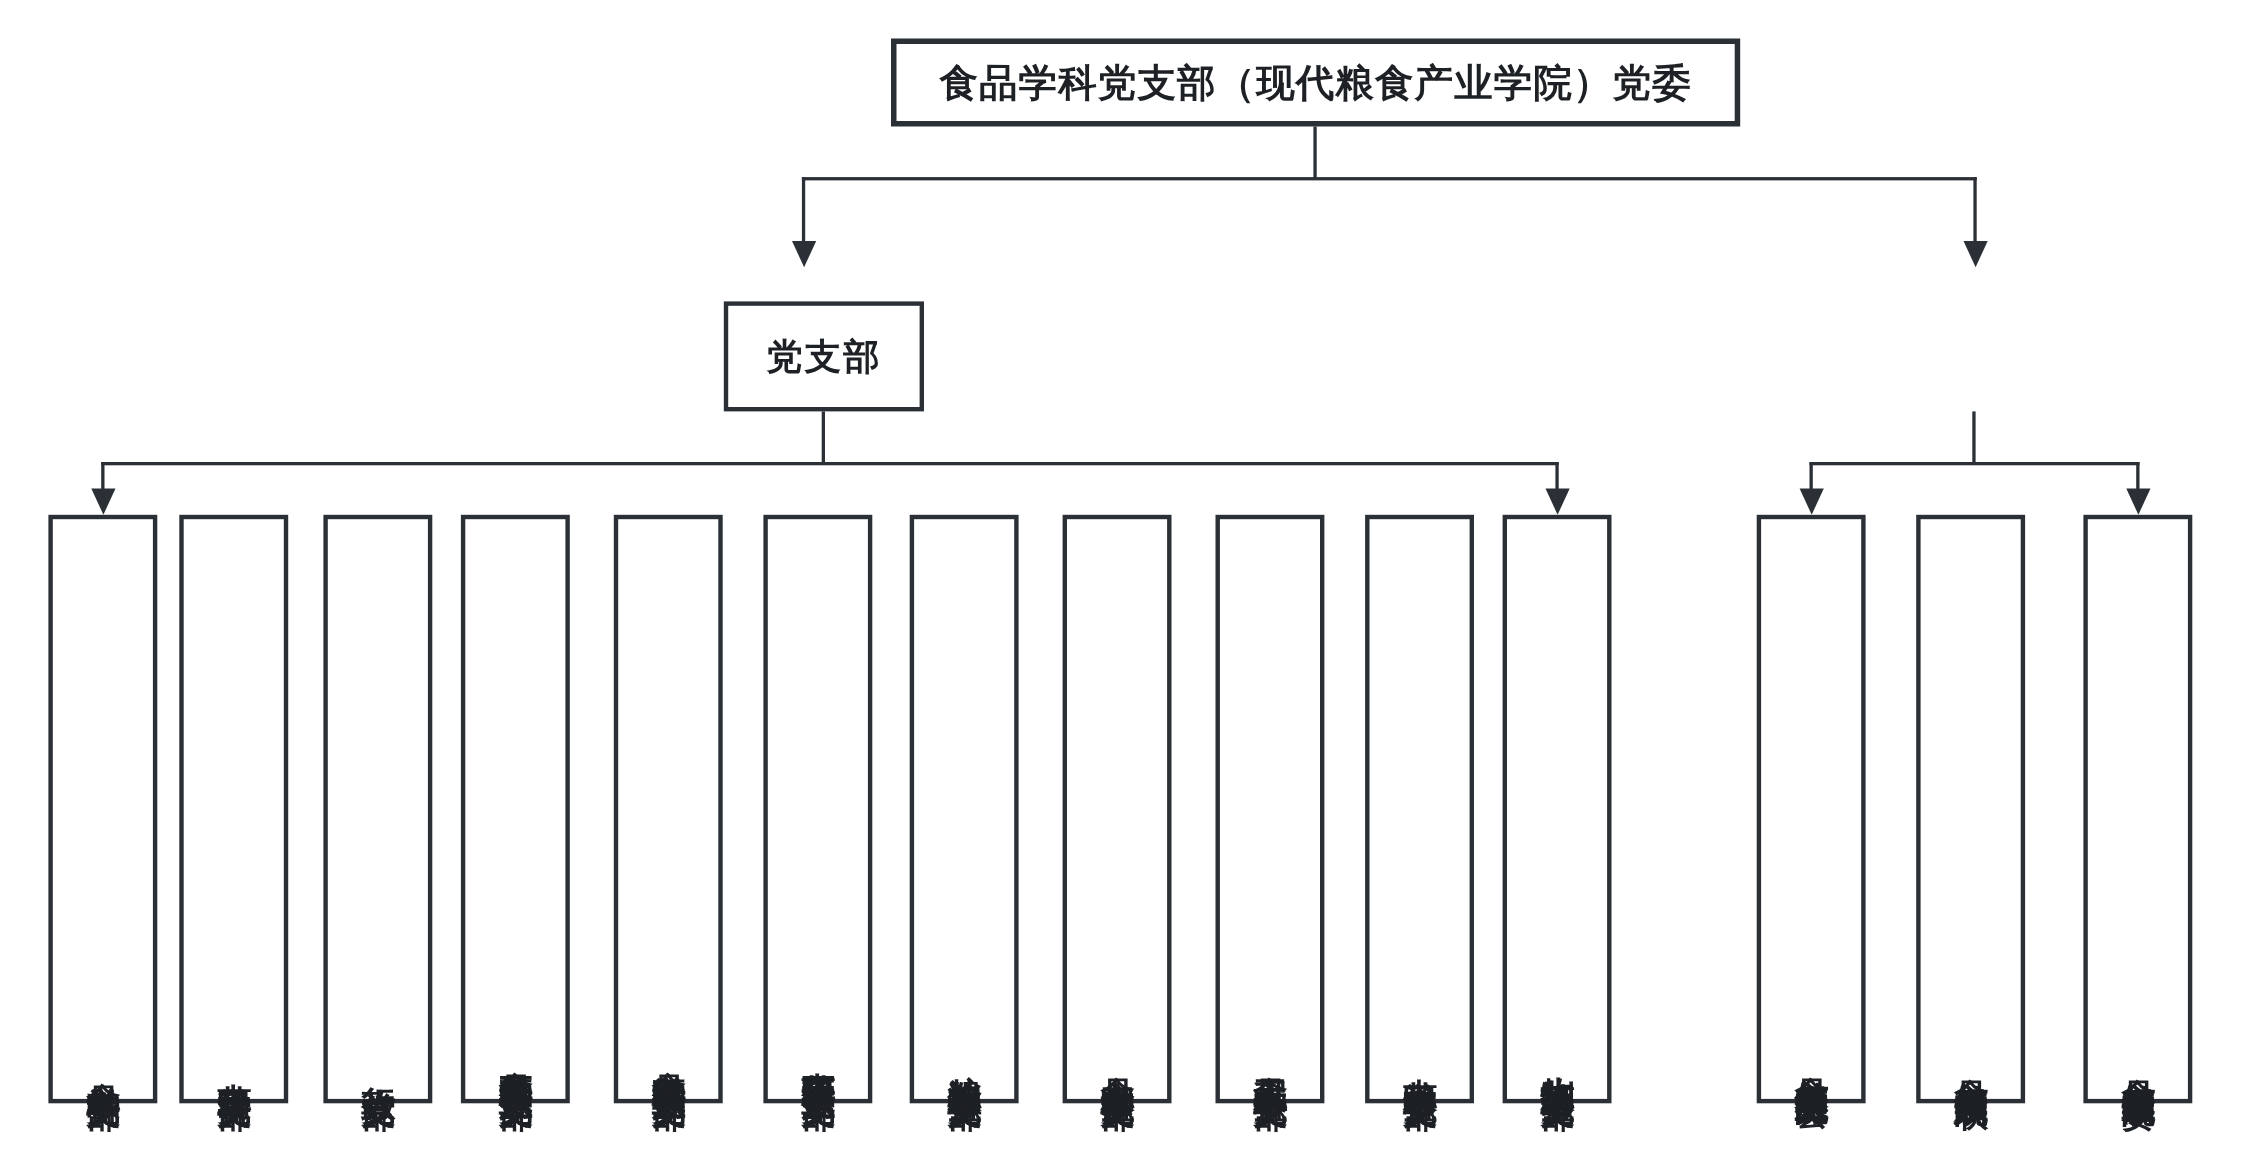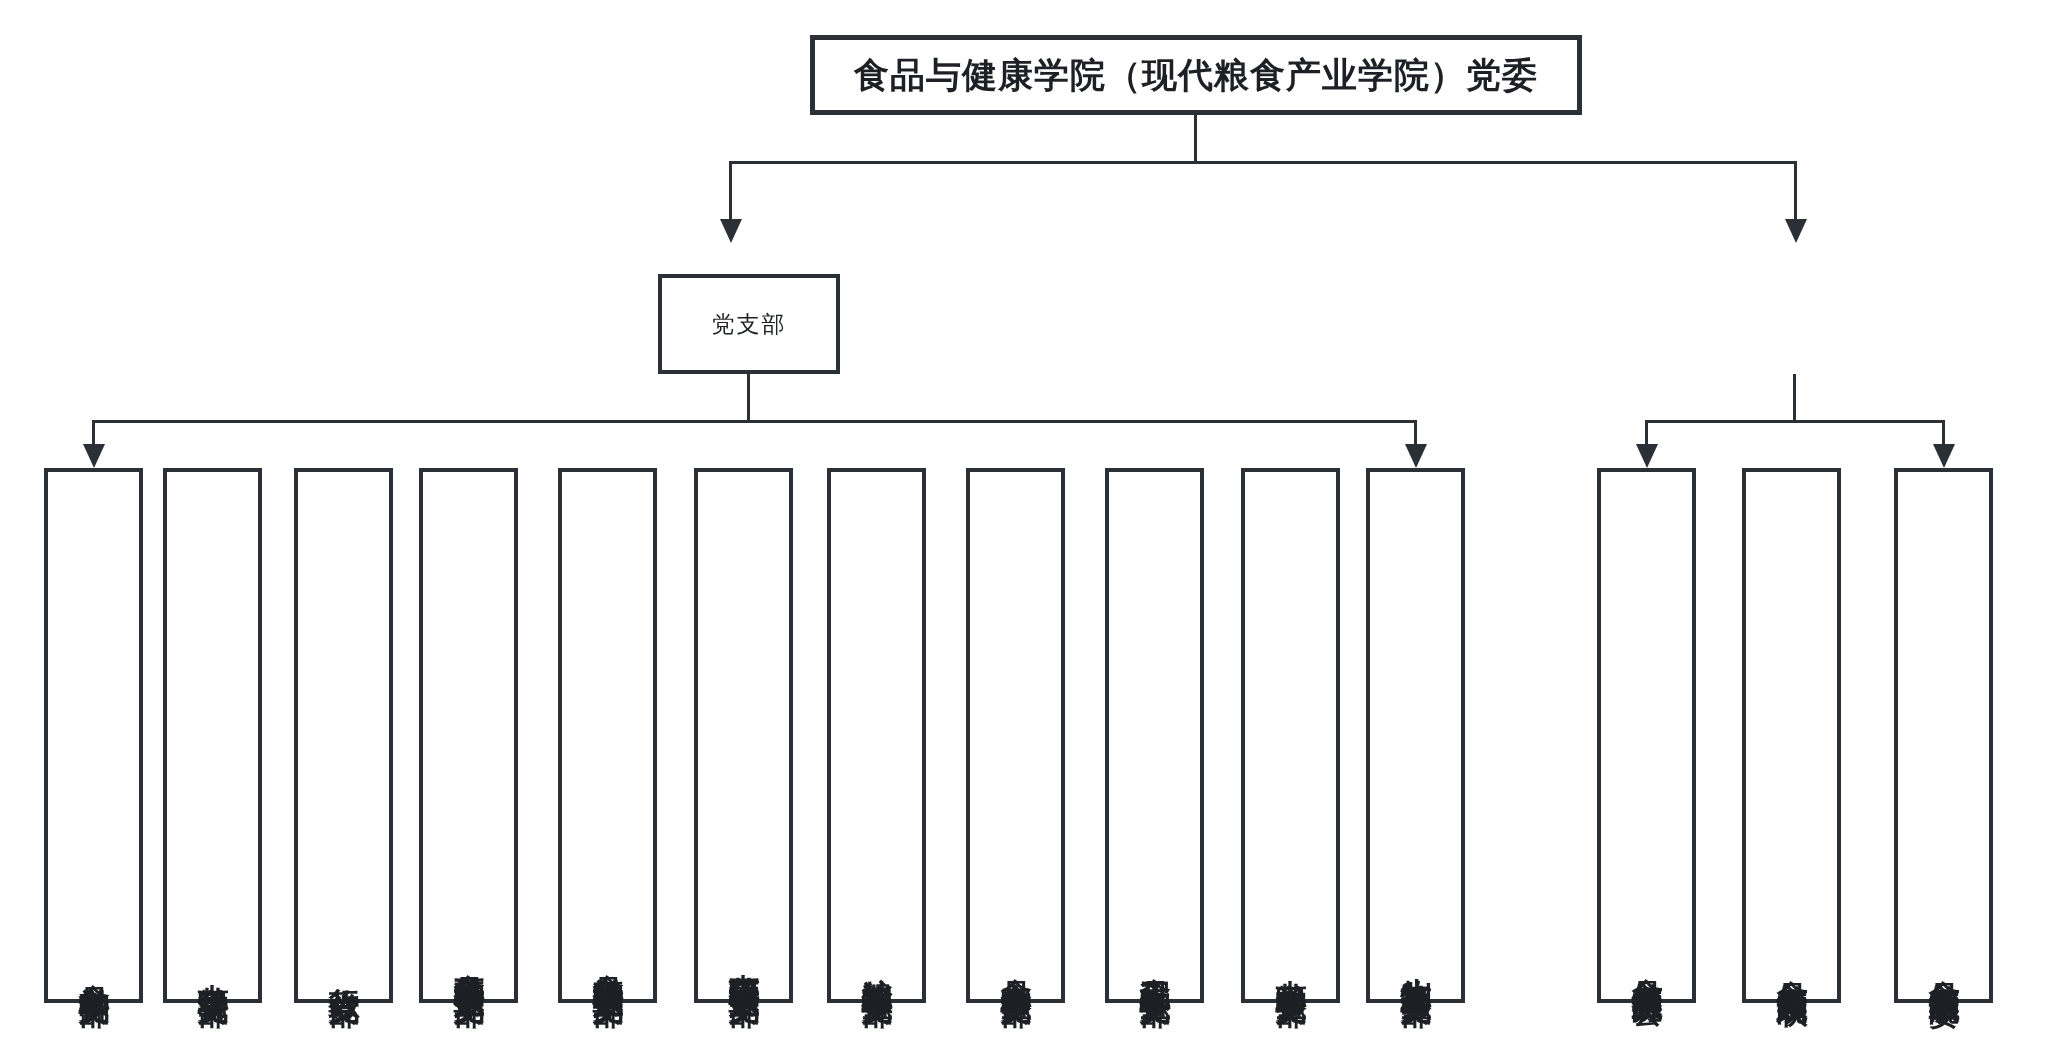--- a/index.html
+++ b/index.html
@@ -41,22 +41,22 @@
     font-weight: 700;
     letter-spacing: 1px;
     white-space: nowrap;
   }
   .node.level2 {
     top: 274px;
     height: 100px;
     border-width: 4px;
   }
   .node.level2 .node-label {
-    font-size: 23px;
-    font-weight: 400;
+    font-size: 33px;
+    font-weight: 700;
     letter-spacing: 2px;
     white-space: nowrap;
   }
   .node.leaf {
     top: 468px;
     height: 535px;
     width: 99px;
     border-width: 4px;
     align-items: flex-end;
     justify-content: center;
@@ -89,21 +89,21 @@
     border-right: 11px solid transparent;
     border-top: 24px solid #2b3036;
   }
 </style>
 </head>
 <body>
 
 <div id="chart-canvas">
 
   <div class="node root">
-    <span class="node-label">食品与健康学院（现代粮食产业学院）党委</span>
+    <span class="node-label">食品学科党支部（现代粮食产业学院）党委</span>
   </div>
 
   <div class="conn v" style="left:1194px; top:115px; height:48px;"></div>
 
   <div class="conn h" style="left:729px; top:161px; width:1068px;"></div>
 
   <div class="conn v" style="left:729px; top:161px; height:60px;"></div>
   <div class="arrow-down" style="left:720px; top:219px;"></div>
 
   <div class="conn v" style="left:1794px; top:161px; height:60px;"></div>

